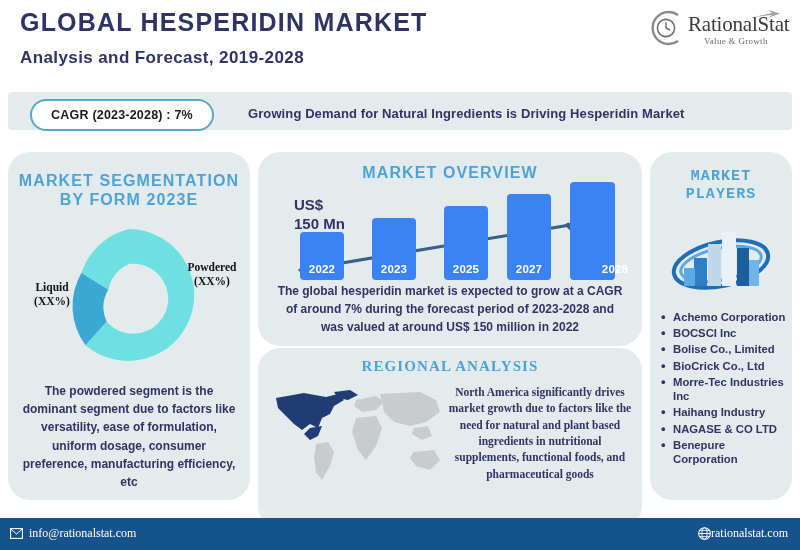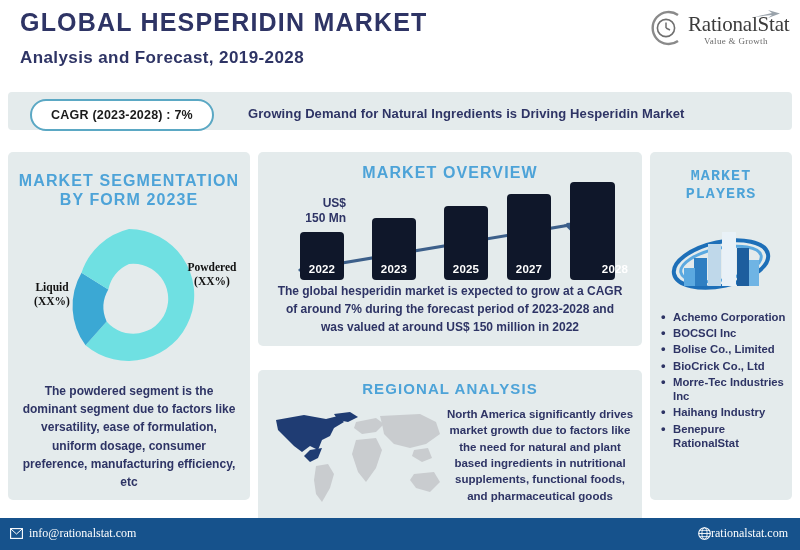--- a/index.html
+++ b/index.html
@@ -40,24 +40,24 @@
     background:#ffffff; border:2px solid #5BA8C4; border-radius:16px;
     display:flex; align-items:center; justify-content:center;
     font-size:12.5px; font-weight:bold; color:#1b1b1b; letter-spacing:0.2px;
   }
   .banner-text {
     position:absolute; left:240px; top:14px;
     font-size:13px; font-weight:bold; color:#2E3465; letter-spacing:0.1px;
   }
 
   
-  .panel { position:absolute; background:#E4EBEC; border-radius:5px; }
+  .panel { position:absolute; background:#E4EBEC; border-radius:22px; }
   .panel-seg  { left:8px;   top:152px; width:242px; height:348px; }
   .panel-over { left:258px; top:152px; width:384px; height:194px; }
-  .panel-reg  { left:258px; top:370px; width:384px; height:180px; }
+  .panel-reg  { left:258px; top:348px; width:384px; height:180px;font-family:Liberation Serif, serif; }
   .panel-play { left:650px; top:152px; width:142px; height:348px; }
 
   .sec-head {
     text-align:center; color:#4DA3D8; font-weight:bold;
     letter-spacing:1.1px; line-height:1.18;
   }
 
   
   .seg-head { position:absolute; left:10px; top:20px; width:222px; font-size:16px; }
   .donut-wrap { position:absolute; left:0; top:68px; width:242px; height:150px; }
@@ -70,28 +70,28 @@
   .seg-text {
     position:absolute; left:14px; top:230px; width:214px;
     text-align:center; font-size:12px; font-weight:bold;
     color:#2E3465; line-height:1.52;
   }
 
   
   .over-head { position:absolute; left:0; top:12px; width:384px; font-size:16px; }
   .chart-area { position:absolute; left:0; top:36px; width:384px; height:92px; }
   .bar {
-    position:absolute; bottom:0; width:44px; background:#0f172a;
+    position:absolute; bottom:0; width:44px; background:#3b82f6;
     border-radius:4px; display:flex; align-items:flex-end; justify-content:center;
     padding-bottom:5px;
   }
   .bar span { color:#fff; font-size:11.5px; font-weight:bold; letter-spacing:0.2px; }
   .usd-label {
-    position:absolute; font-size:12px; font-weight:bold; color:#2E3465;
-    text-align:right; line-height:1.25; width:52px;
+    position:absolute; font-size:15px; font-weight:bold; color:#2E3465;
+    text-align:left; line-height:1.25; width:52px;
   }
   .trend-arrow { position:absolute; left:0; top:26px; width:384px; height:62px; }
   .over-text {
     position:absolute; left:16px; top:130px; width:352px;
     text-align:center; font-size:12px; font-weight:bold;
     color:#2E3465; line-height:1.5;
   }
 
   
   .reg-head { position:absolute; left:0; top:10px; width:384px; font-size:15px; }
@@ -253,21 +253,22 @@
       </svg>
     </div>
 
     <div class="play-list">
       <div class="play-item">Achemo Corporation</div>
       <div class="play-item">BOCSCI Inc</div>
       <div class="play-item">Bolise Co., Limited</div>
       <div class="play-item">BioCrick Co., Ltd</div>
       <div class="play-item">Morre-Tec Industries Inc</div>
       <div class="play-item">Haihang Industry</div>
-      <div class="play-item">Benepure RationalStat</div>
+      <div class="play-item">NAGASE &amp; CO LTD</div>
+      <div class="play-item">Benepure Corporation</div>
     </div>
   </div>
 
   <div class="footer">
     <div class="foot-left">
       <svg width="13" height="11" viewBox="0 0 13 11">
         <rect x="0.6" y="0.6" width="11.8" height="9.8" fill="none" stroke="#fff" stroke-width="1.1"></rect>
         <path d="M0.8 0.9 L6.5 6 L12.2 0.9" fill="none" stroke="#fff" stroke-width="1"></path>
       </svg>
       <span class="foot-text">info@rationalstat.com</span>

